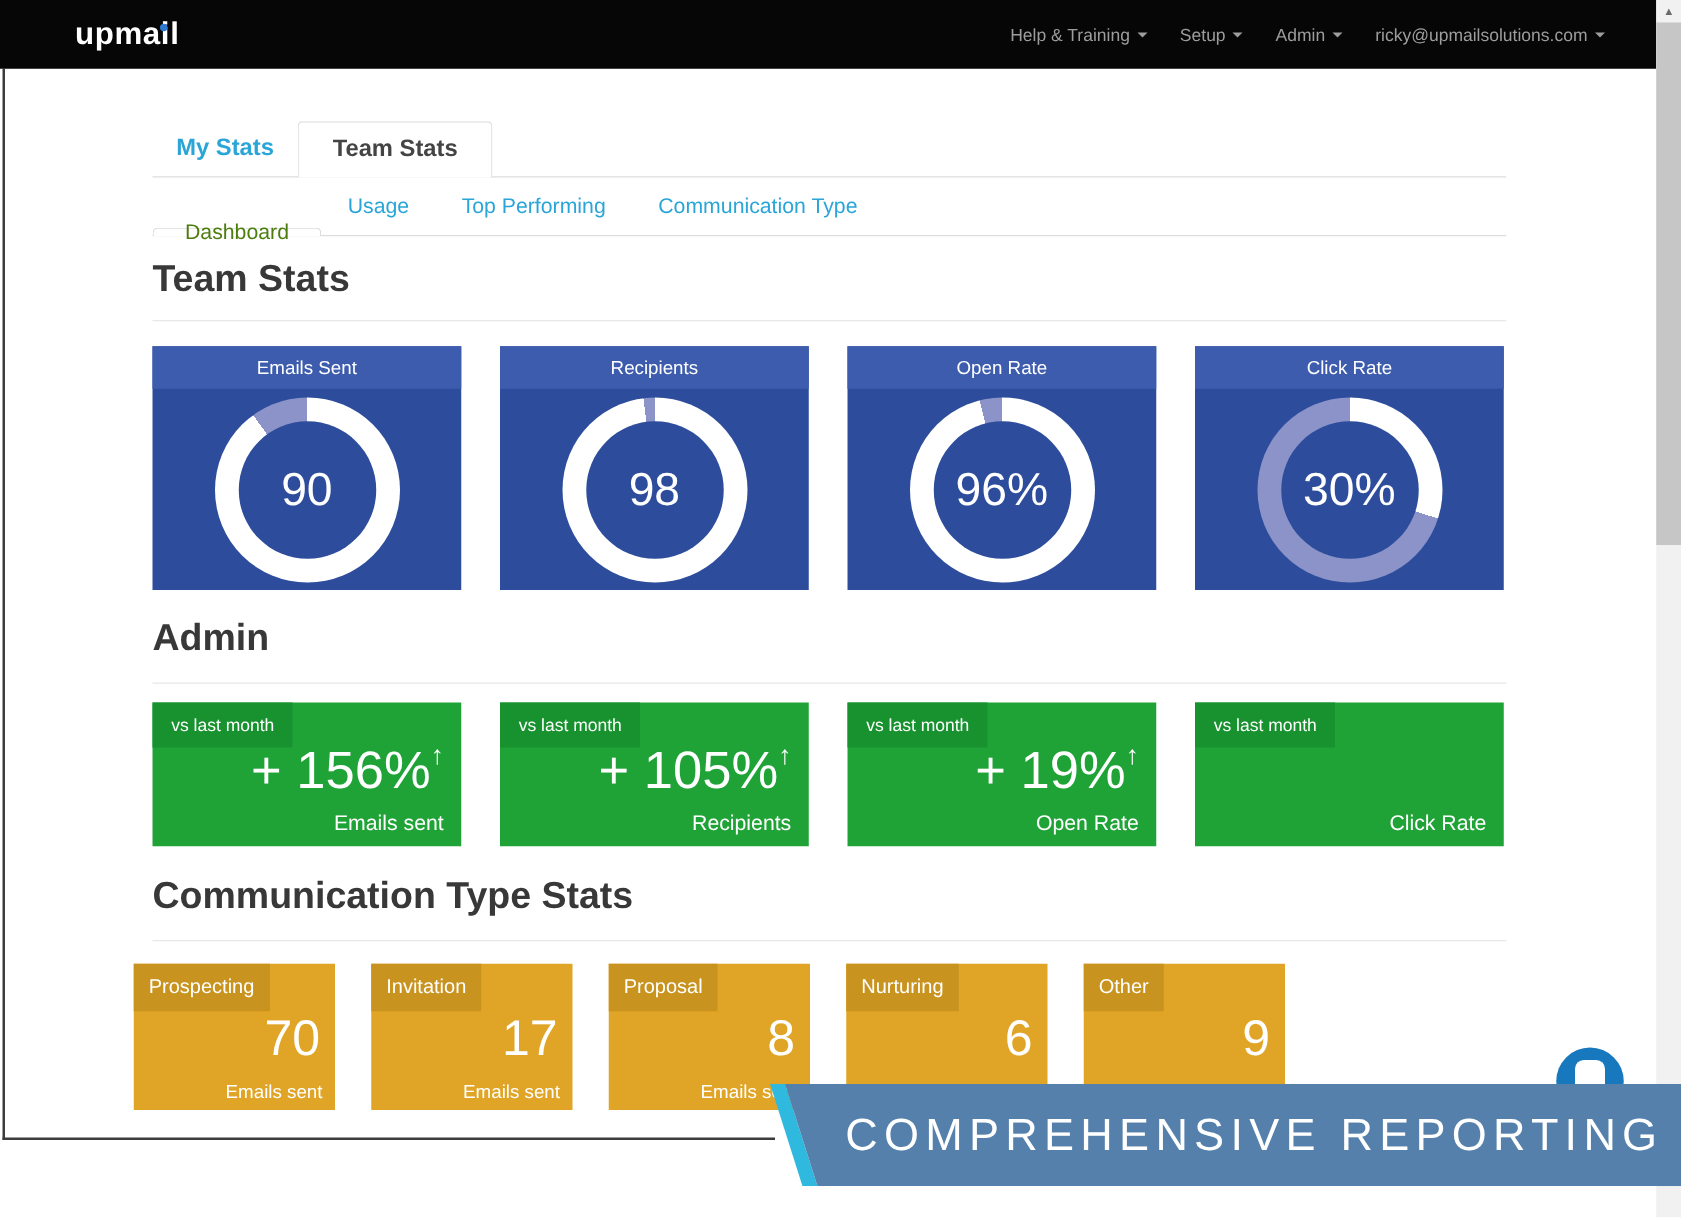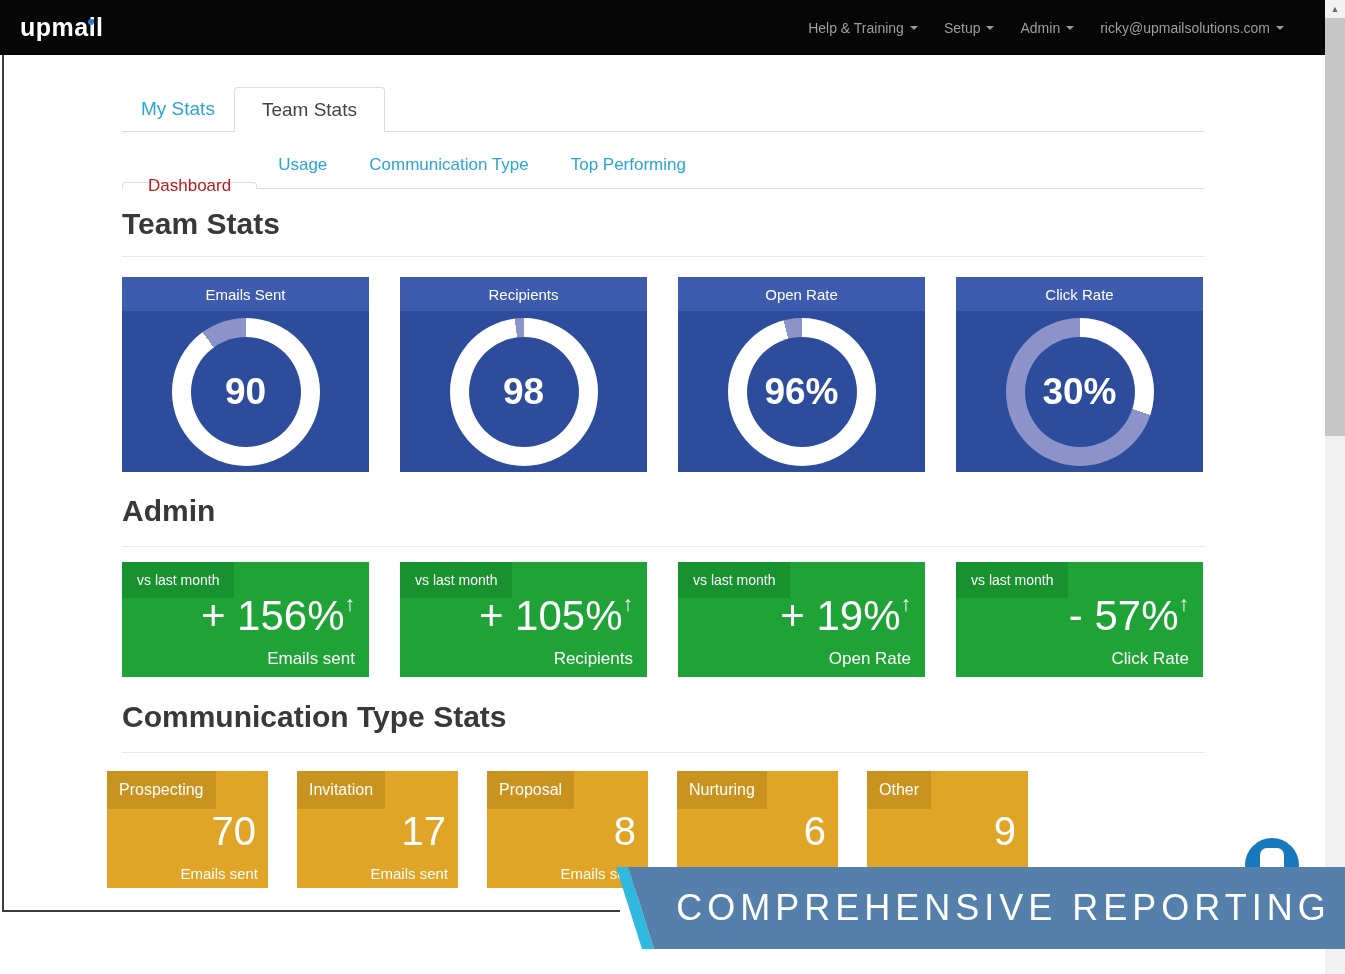--- a/index.html
+++ b/index.html
@@ -7,65 +7,65 @@
   body {
     font-family:"Liberation Sans", sans-serif;
     background:#ffffff;
     position:relative;
     overflow:hidden;
   }
 
   
   .navbar {
     position:absolute; left:0; top:0; width:1325px; height:55px;
-    background:#060606; display:flex; align-items:center; z-index:10;
+    background:#060606; display:flex; align-items:center; z-index:10;padding-left:40px;
   }
   .logo { position:relative; margin-left:20px; color:#ffffff; font-size:25px; font-weight:bold; letter-spacing:0.5px; }
   .logo-dot { position:absolute; right:10px; top:6px; width:6px; height:6px; border-radius:50%; background:#2e7ad1; }
   .nav-left { display:flex; margin-left:26px; }
   .nav-right { display:flex; margin-left:auto; margin-right:28px; }
   .nav-item { color:#9d9d9d; font-size:14px; padding:0 13px; cursor:pointer; white-space:nowrap; display:flex; align-items:center; }
   .caret { display:inline-block; margin-left:6px; width:0; height:0;
     border-left:4px solid transparent; border-right:4px solid transparent; border-top:4px solid #9d9d9d; }
 
   
   .scrollbar { position:absolute; left:1325px; top:0; width:20px; height:974px; background:#f1f1f1; z-index:25; }
   .scroll-arrow { position:absolute; left:0; top:4px; width:20px; text-align:center; color:#6a6a6a; font-size:9px; cursor:pointer; }
   .scroll-thumb { position:absolute; left:0; top:18px; width:20px; height:418px; background:#c6c6c6; cursor:pointer; }
 
   
   .frame-left { position:absolute; left:2px; top:55px; width:2px; height:857px; background:#3c3c3c; }
   .frame-bottom { position:absolute; left:2px; top:910px; width:618px; height:2px; background:#3c3c3c; }
 
   
   .tabs-row { position:absolute; left:122px; width:1083px; display:flex; align-items:stretch; border-bottom:1px solid #dddddd; }
-  .tabs-primary { top:87px; height:45px; }
+  .tabs-primary { top:97px; height:45px;font-weight:bold; }
   .tabs-secondary { top:142px; height:47px; }
   .tab { display:flex; align-items:center; cursor:pointer; white-space:nowrap; }
   .tab-link-lg { font-size:19px; color:#2aa5d8; padding:0 19px; }
   .tab-active-lg { font-size:19px; color:#444444; padding:0 27px; background:#ffffff;
     border:1px solid #dddddd; border-bottom:none; border-radius:4px 4px 0 0; margin-bottom:-1px; }
   .tab-link-sm { font-size:17px; color:#2aa5d8; padding:0 21px; }
-  .tab-active-sm { font-size:17px; color:#b91c1c; padding:0 25px; background:#ffffff;
+  .tab-active-sm { font-size:17px; color:#4d7c0f; padding:0 25px; background:#ffffff;
     border:1px solid #dddddd; border-bottom:none; border-radius:4px 4px 0 0; margin-bottom:-1px;margin-top:40px; }
 
   
   .section-title { position:absolute; left:122px; font-size:30px; font-weight:bold; color:#383838; }
   .section-rule { position:absolute; left:122px; width:1083px; height:1px; background:#e8e8e8; }
 
   
   .row-blue { position:absolute; left:122px; top:277px; display:flex; gap:31px; }
   .bcard { width:247px; height:195px; background:#2d4d9c; }
   .bcard-head { height:34px; background:#3d5cad; color:#ffffff; font-size:15px;
     display:flex; align-items:center; justify-content:center; }
   .donut-wrap { height:161px; display:flex; align-items:center; justify-content:center; }
   .donut { position:relative; width:148px; height:148px; border-radius:50%; }
   .donut-hole { position:absolute; inset:19px; border-radius:50%; background:#2d4d9c; }
   .donut-val { position:absolute; inset:0; display:flex; align-items:center; justify-content:center;
-    color:#ffffff; font-size:37px; font-weight:bold; }
+    color:#ffffff; font-size:37px; font-weight:normal; }
 
   
   .row-green { position:absolute; left:122px; top:562px; display:flex; gap:31px; }
   .gcard { position:relative; width:247px; height:115px; background:#1fa337; }
   .gcard-badge { position:absolute; left:0; top:0; background:#17922e; color:#ffffff;
     font-size:14px; padding:10px 15px; }
   .gcard-value { position:absolute; right:14px; top:30px; color:#ffffff; font-size:42px; white-space:nowrap; }
   .gcard-value sup { font-size:21px; position:relative; top:-4px; }
   .gcard-label { position:absolute; right:14px; bottom:8px; color:#ffffff; font-size:17px; }
 
@@ -129,22 +129,22 @@
 <div class="frame-bottom"></div>
 
 <div class="tabs-row tabs-primary">
   <div class="tab tab-link-lg">My Stats</div>
   <div class="tab tab-active-lg">Team Stats</div>
 </div>
 
 <div class="tabs-row tabs-secondary">
   <div class="tab tab-active-sm">Dashboard</div>
   <div class="tab tab-link-sm">Usage</div>
+  <div class="tab tab-link-sm">Top Performing</div>
   <div class="tab tab-link-sm">Communication Type</div>
-  <div class="tab tab-link-sm">Top Performing</div>
 </div>
 
 <div class="section-title" style="top:207px;">Team Stats</div>
 <div class="section-rule" style="top:256px;"></div>
 
 <div class="row-blue">
   <div class="bcard">
     <div class="bcard-head">Emails Sent</div>
     <div class="donut-wrap">
       <div class="donut" style="background: conic-gradient(rgb(255, 255, 255) 0%, rgb(255, 255, 255) 90%, rgb(139, 147, 201) 90%, rgb(139, 147, 201) 100%);">
@@ -196,21 +196,20 @@
     <div class="gcard-value"><span>+ 105%</span><sup>↑</sup></div>
     <div class="gcard-label">Recipients</div>
   </div>
   <div class="gcard">
     <div class="gcard-badge">vs last month</div>
     <div class="gcard-value"><span>+ 19%</span><sup>↑</sup></div>
     <div class="gcard-label">Open Rate</div>
   </div>
   <div class="gcard">
     <div class="gcard-badge">vs last month</div>
-    <div class="gcard-value"><span>- 57%</span><sup>↑</sup></div>
     <div class="gcard-label">Click Rate</div>
   </div>
 </div>
 
 <div class="section-title" style="top:700px;">Communication Type Stats</div>
 <div class="section-rule" style="top:752px;"></div>
 
 <div class="row-orange">
   <div class="ocard">
     <div class="ocard-badge">Prospecting</div>

